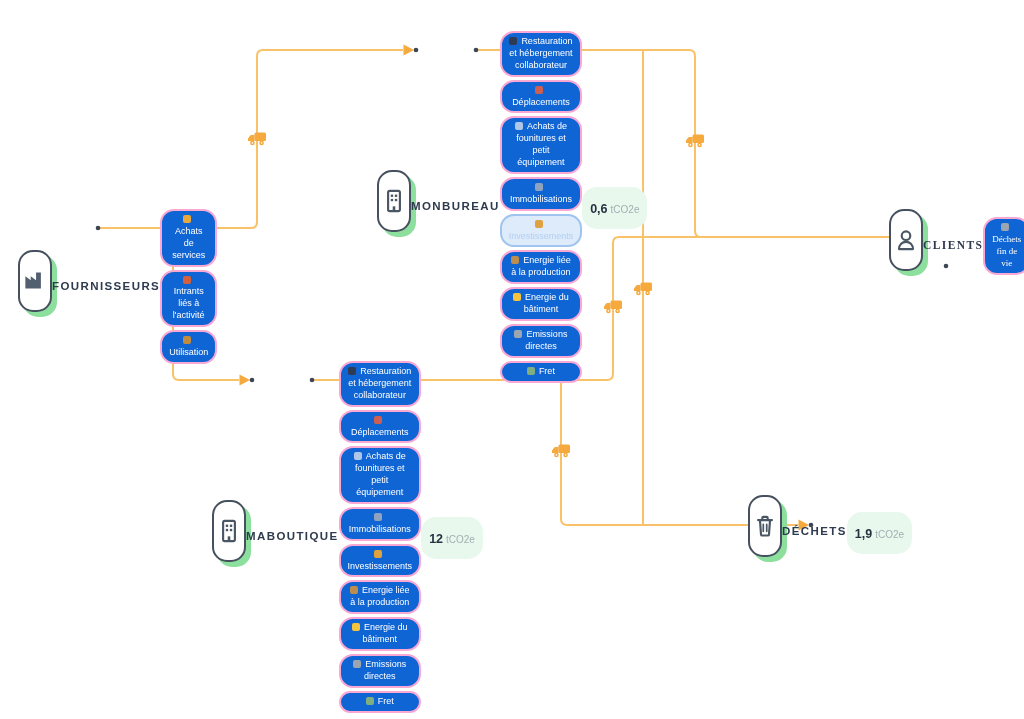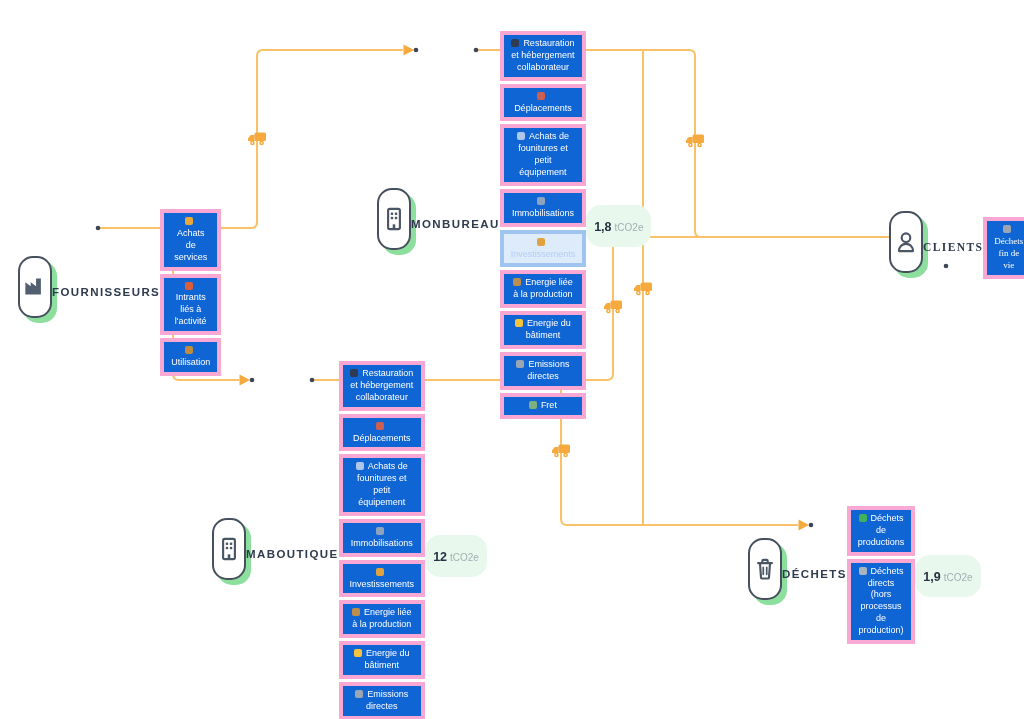--- a/index.html
+++ b/index.html
@@ -14,22 +14,22 @@
     border:2.5px solid #46505e;border-radius:15px;
     box-shadow:5px 5px 0 0 #8cdf9d;
     display:flex;align-items:center;justify-content:center;
   }
   .node-label{
     margin-top:10px;font-weight:800;font-size:11.5px;letter-spacing:1.4px;color:#2e3a4e;
     text-align:center;white-space:nowrap;
   }
   .btn-list{display:flex;flex-direction:column;gap:3px;margin-top:11px;width:100%;}
   .cat-btn{
-    box-sizing:border-box;width:100%;background:#1065d4;border:4px solid #f9a8d4;color:#ffffff;
-    border-radius:0;padding:3px 7px;font-size:9px;line-height:1.32;text-align:center;
+    box-sizing:border-box;width:100%;background:#1065d4;border:2px solid #f9a8d4;color:#ffffff;
+    border-radius:14px;padding:3px 7px;font-size:9px;line-height:1.32;text-align:center;
     cursor:pointer;font-family:inherit;
   }
   .cat-btn.selected{background:#ddebfb;border-color:#9fc4ef;color:#b3cff1;}
   .ic{display:inline-block;width:8px;height:8px;border-radius:2px;margin-right:4px;vertical-align:-1px;}
   .badge{
     box-sizing:border-box;margin-top:13px;background:#e9f8ec;border-radius:15px;
     padding:12px 8px;width:90px;text-align:center;
   }
   .badge-val{font-weight:800;font-size:12.5px;color:#273142;}
   .badge-unit{font-size:10px;color:#a3aeb4;margin-left:3px;}
@@ -124,21 +124,21 @@
         <button class="cat-btn"><span class="ic" style="background: rgb(205, 95, 82);"></span><span>Déplacements</span></button>
         <button class="cat-btn"><span class="ic" style="background: rgb(174, 198, 232);"></span><span>Achats de founitures et petit équipement</span></button>
         <button class="cat-btn"><span class="ic" style="background: rgb(143, 163, 191);"></span><span>Immobilisations</span></button>
         <button class="cat-btn selected"><span class="ic" style="background: rgb(224, 162, 63);"></span><span>Investissements</span></button>
         <button class="cat-btn"><span class="ic" style="background: rgb(189, 141, 78);"></span><span>Energie liée à la production</span></button>
         <button class="cat-btn"><span class="ic" style="background: rgb(246, 195, 63);"></span><span>Energie du bâtiment</span></button>
         <button class="cat-btn"><span class="ic" style="background: rgb(155, 166, 178);"></span><span>Emissions directes</span></button>
         <button class="cat-btn"><span class="ic" style="background: rgb(127, 174, 127);"></span><span>Fret</span></button>
       </div>
     <div class="badge">
-      <span class="badge-val">1,8</span><span class="badge-unit">tCO2e</span>
+      <span class="badge-val">0,6</span><span class="badge-unit">tCO2e</span>
     </div>
   </div>
 
   <div class="node-group" id="g-maboutique">
     <div class="node-box">
       <svg width="30" height="30" viewBox="0 0 28 28">
         <rect x="8.5" y="4.5" width="11" height="19" rx="1.5" fill="none" stroke="#4a5664" stroke-width="2"></rect>
         <rect x="11" y="8" width="2.2" height="2.2" fill="#4a5664"></rect>
           <rect x="14.8" y="8" width="2.2" height="2.2" fill="#4a5664"></rect>
         <rect x="11" y="12" width="2.2" height="2.2" fill="#4a5664"></rect>
@@ -184,23 +184,18 @@
   <div class="node-group" id="g-dechets">
     <div class="node-box">
       <svg width="30" height="30" viewBox="0 0 28 28">
         <path d="M7.5 8.5 h13" stroke="#4a5664" stroke-width="2" stroke-linecap="round" fill="none"></path>
         <path d="M11.5 8 V6.5 a1 1 0 0 1 1-1 h3 a1 1 0 0 1 1 1 V8" stroke="#4a5664" stroke-width="2" fill="none"></path>
         <path d="M9.3 8.5 l1 13.5 a1 1 0 0 0 1 0.9 h5.4 a1 1 0 0 0 1-0.9 l1-13.5" stroke="#4a5664" stroke-width="2" fill="none" stroke-linejoin="round"></path>
         <path d="M12.4 12.5 v6.5 M15.6 12.5 v6.5" stroke="#4a5664" stroke-width="1.6" stroke-linecap="round" fill="none"></path>
       </svg>
     </div>
     <div class="node-label">DÉCHETS</div>
-    <div class="btn-list">
-
-    <button class="cat-btn"><span class="ic" style="background: rgb(67, 176, 92);"></span><span>Déchets de productions</span></button>
-        <button class="cat-btn"><span class="ic" style="background: rgb(170, 180, 191);"></span><span>Déchets directs (hors processus de production)</span></button>
-      </div>
     <div class="badge">
       <span class="badge-val">1,9</span><span class="badge-unit">tCO2e</span>
     </div>
   </div>
 
 </div>
 
 </body></html>

